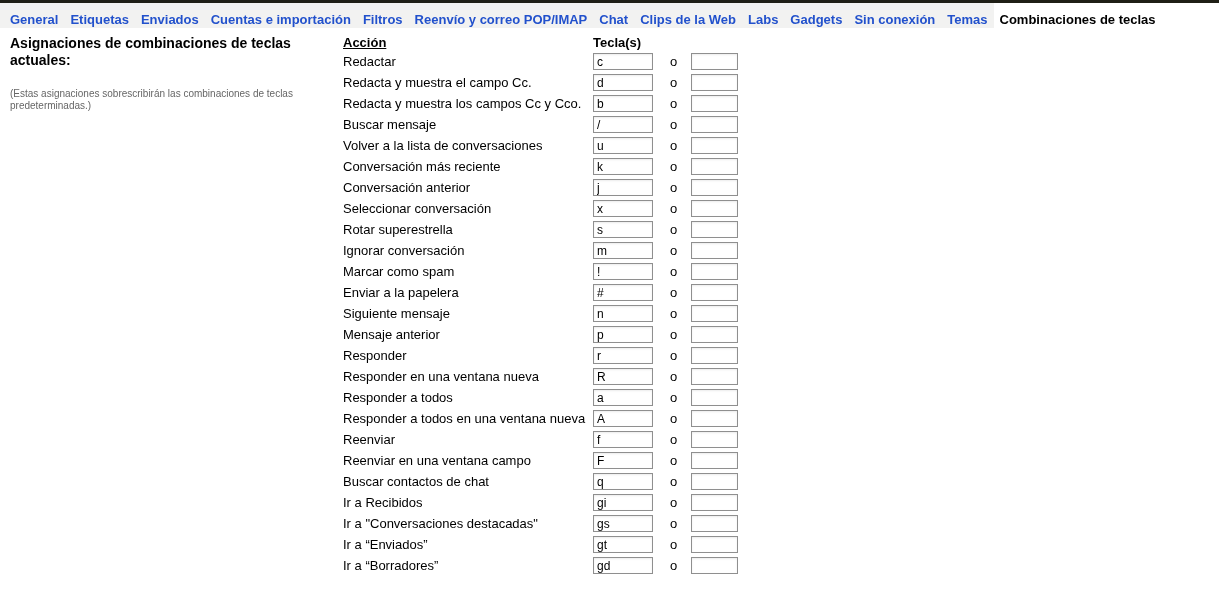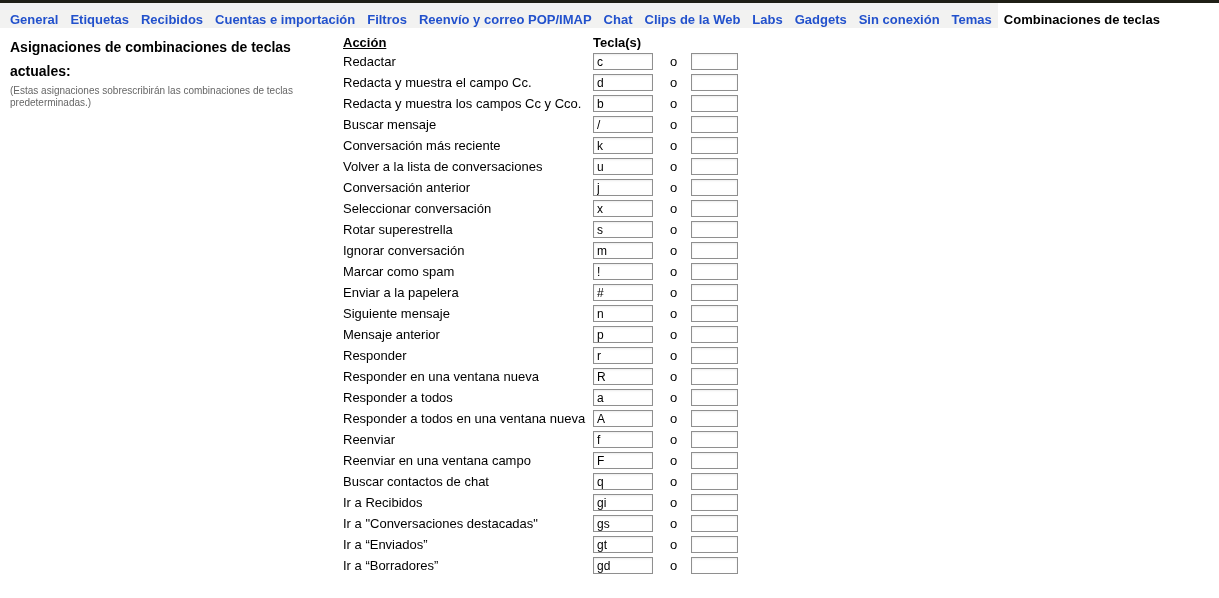--- a/index.html
+++ b/index.html
@@ -33,25 +33,25 @@
     background: #ffffff;
     color: #000000;
     cursor: default;
     flex: 1 1 auto;
   }
 
   .content { position: relative; }
 
   .left-col { position: absolute; left: 10px; top: 7px; width: 310px; }
   .section-title {
-    font-size: 14px; font-weight: bold; line-height: 24px; color: #000;
+    font-size: 14px; font-weight: bold; line-height: 17px; color: #000;
   }
   .section-note {
     font-size: 10px; line-height: 12px; color: #666;
-    margin-top: 2px; width: 292px;
+    margin-top: 19px; width: 292px;
   }
 
   .table-col { position: absolute; left: 343px; top: 5px; }
   table.shortcuts-table { border-collapse: collapse; }
   table.shortcuts-table th, table.shortcuts-table td { padding: 0; }
   thead tr { height: 18px; }
   thead th {
     text-align: left; vertical-align: middle;
     font-size: 13px; font-weight: bold;
   }
@@ -80,21 +80,21 @@
   <div class="top-strip"></div>
 
   <div class="tabbar" id="tabbar">
       <span class="tab">
         <span class="tab-label">General</span>
       </span>
       <span class="tab">
         <span class="tab-label">Etiquetas</span>
       </span>
       <span class="tab">
-        <span class="tab-label">Recibidos</span>
+        <span class="tab-label">Enviados</span>
       </span>
       <span class="tab">
         <span class="tab-label">Cuentas e importación</span>
       </span>
       <span class="tab">
         <span class="tab-label">Filtros</span>
       </span>
       <span class="tab">
         <span class="tab-label">Reenvío y correo POP/IMAP</span>
       </span>
@@ -170,33 +170,33 @@
     <td class="c-action"><span class="action-label">Buscar mensaje</span></td>
     <td class="c-key">
                 <input type="text" class="key-input" value="/" style="">
               </td>
     <td class="c-or"><span class="or-label">o</span></td>
     <td class="c-alt">
                 <input type="text" class="key-input alt" value="" style="">
               </td>
   </tr>
             <tr class="row">
+    <td class="c-action"><span class="action-label">Volver a la lista de conversaciones</span></td>
+    <td class="c-key">
+                <input type="text" class="key-input" value="u" style="">
+              </td>
+    <td class="c-or"><span class="or-label">o</span></td>
+    <td class="c-alt">
+                <input type="text" class="key-input alt" value="" style="">
+              </td>
+  </tr>
+            <tr class="row">
     <td class="c-action"><span class="action-label">Conversación más reciente</span></td>
     <td class="c-key">
                 <input type="text" class="key-input" value="k" style="">
-              </td>
-    <td class="c-or"><span class="or-label">o</span></td>
-    <td class="c-alt">
-                <input type="text" class="key-input alt" value="" style="">
-              </td>
-  </tr>
-            <tr class="row">
-    <td class="c-action"><span class="action-label">Volver a la lista de conversaciones</span></td>
-    <td class="c-key">
-                <input type="text" class="key-input" value="u" style="">
               </td>
     <td class="c-or"><span class="or-label">o</span></td>
     <td class="c-alt">
                 <input type="text" class="key-input alt" value="" style="">
               </td>
   </tr>
             <tr class="row">
     <td class="c-action"><span class="action-label">Conversación anterior</span></td>
     <td class="c-key">
                 <input type="text" class="key-input" value="j" style="">

